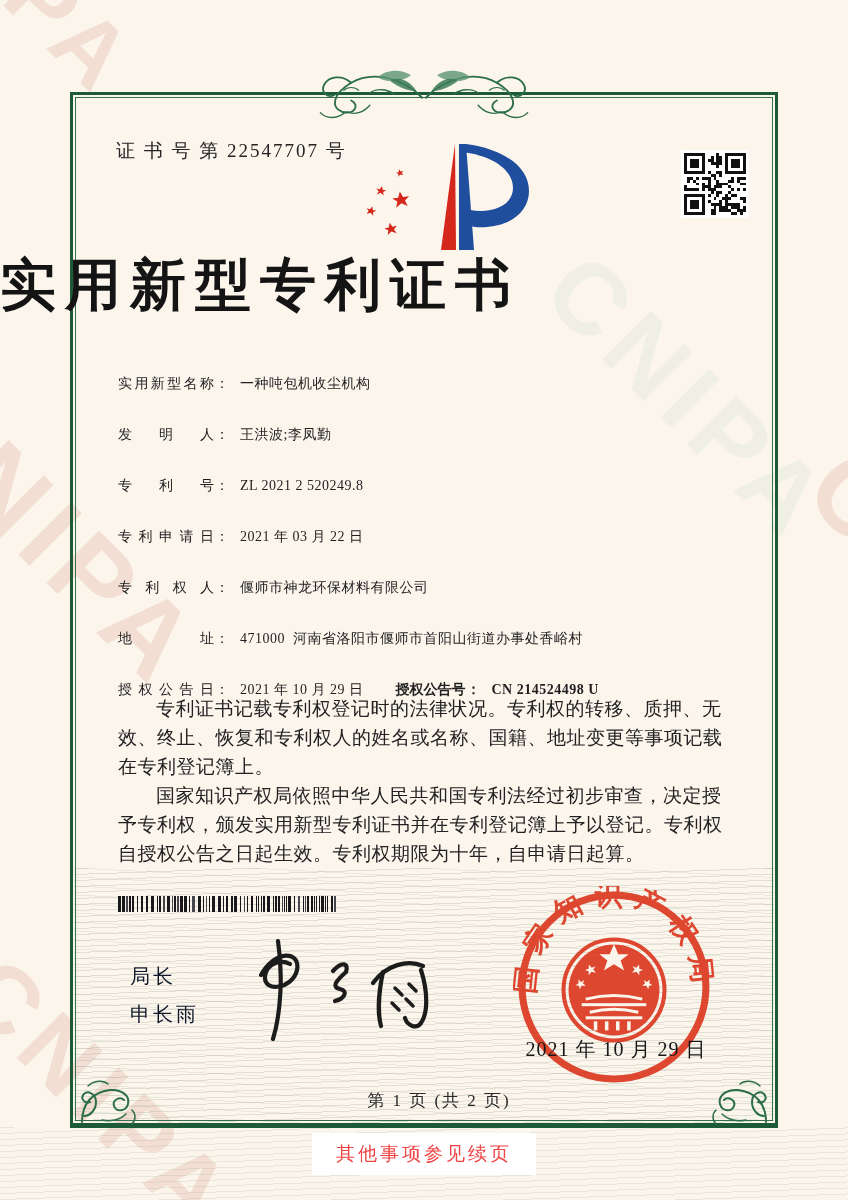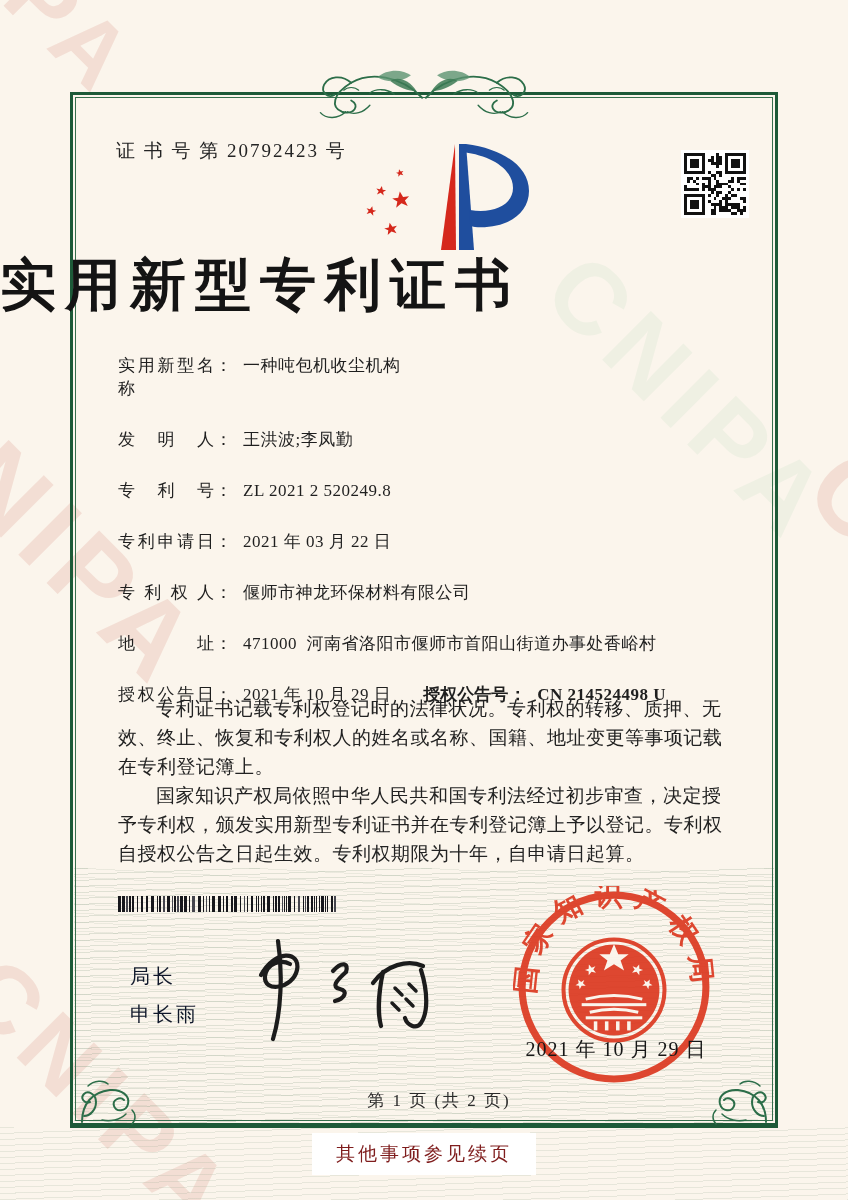--- a/index.html
+++ b/index.html
@@ -29,21 +29,21 @@
   .ornament{position:absolute;}
   
   .cert-no{position:absolute;left:116px;top:138px;font-size:19px;letter-spacing:2px;color:#242424;}
   .logo{position:absolute;left:358px;top:140px;width:185px;height:118px;}
   .qr-box{position:absolute;left:681px;top:150px;width:68px;height:68px;background:#fff;
           display:flex;align-items:center;justify-content:center;}
   .qr-box svg{width:62px;height:62px;}
   .title{position:absolute;left:0;top:248px;width:100%;text-align:left;
          font-size:56px;font-weight:bold;letter-spacing:9px;color:#141414;}
   
-  .fields{position:absolute;left:118px;top:354px;width:620px;font-size:17px;}
+  .fields{position:absolute;left:118px;top:372px;width:620px;font-size:14px;}
   .field-row{display:flex;margin-bottom:28px;line-height:23px;}
   .f-label{display:inline-block;width:96px;text-align:justify;text-align-last:justify;-moz-text-align-last:justify;}
   .f-colon{margin-left:1px;}
   .f-value{margin-left:11px;letter-spacing:.5px;white-space:pre;}
   .pair{display:flex;}
   .pair2{margin-left:32px;font-weight:bold;}
   
   .bodytext{position:absolute;left:118px;top:694px;width:616px;font-size:19px;
             line-height:29px;letter-spacing:.5px;color:#222;}
   .bodytext p{margin:0;text-indent:2em;}
@@ -53,21 +53,21 @@
            font-family:"Liberation Sans","DejaVu Sans",sans-serif;}
   .officer-title{top:963px;}
   .officer-name{top:1001px;}
   .signature{position:absolute;left:215px;top:935px;width:245px;height:118px;}
   .seal{position:absolute;left:513px;top:886px;width:202px;height:202px;}
   .seal-date{position:absolute;left:518px;top:1036px;width:196px;text-align:center;
              font-size:20px;color:#171717;letter-spacing:1px;white-space:pre;}
   .page-no{position:absolute;left:0;top:1089px;width:848px;text-align:center;
            font-size:17px;letter-spacing:2px;color:#2a2a2a;padding-left:15px;}
   .bottom-note{position:absolute;left:50%;top:1133px;transform:translateX(-50%);
-               background:#ffffff;padding:8px 24px;font-size:19px;letter-spacing:3px;color:#7f1d1d;}
+               background:#ffffff;padding:8px 24px;font-size:19px;letter-spacing:3px;color:#ef4444;}
 </style>
 </head>
 <body>
 
 <div class="wm wm-pink" style="left:-160px;top:-90px;font-size:92px;">CNIPA</div>
 <div class="wm wm-pink" style="left:758px;top:-48px;font-size:92px;">CNIPA</div>
 <div class="wm wm-green" style="left:512px;top:340px;font-size:100px;">CNIPA</div>
 <div class="wm wm-pink" style="left:-140px;top:470px;font-size:108px;">CNIPA</div>
 <div class="wm wm-pink" style="left:772px;top:540px;font-size:108px;">CNIPA</div>
 <div class="wm wm-pink" style="left:-70px;top:1040px;font-size:95px;">CNIPA</div>
@@ -107,21 +107,21 @@
 <svg class="ornament" style="left:710px;top:1076px;" width="62" height="50" viewBox="0 0 62 50">
   <g stroke="#2c6e49" fill="none" stroke-width="2" stroke-linecap="round" transform="translate(62,0) scale(-1,1)">
     <path d="M6,46 C6,28 16,16 34,14 C46,13 54,20 52,28 C50,36 40,36 38,30 C36,24 44,20 48,24"></path>
     <path d="M8,40 C14,40 20,34 20,26 C20,18 12,14 8,18 C4,22 8,28 14,26"></path>
     <path d="M26,44 C34,46 44,44 50,38" stroke-width="1.5"></path>
     <path d="M12,10 C18,4 28,4 32,8" stroke-width="1.5"></path>
     <path d="M56,34 C60,38 60,44 56,48" stroke-width="1.5"></path>
   </g>
 </svg>
 
-<div class="cert-no">证 书 号 第 20792423 号</div>
+<div class="cert-no">证 书 号 第 22547707 号</div>
 
 <svg class="logo" viewBox="0 0 185 118">
   <defs>
     <path id="star" d="M0,-10 L2.9,-3.1 10,-3.1 4.5,1.2 6.9,8.1 0,3.8 -6.9,8.1 -4.5,1.2 -10,-3.1 -2.9,-3.1 Z"></path>
   </defs>
   <path d="M97,4 L83,110 L98,110 Z" fill="#d5281c"></path>
   <path d="M101,4 L108,4 L116,110 L101,110 Z" fill="#1f4e9e"></path>
   <path d="M108,4 C146,9 171,27 171,51 C171,75 147,89 117,87 C113,87 111,84 111,80 L112,70 C137,74 155,64 155,48 C155,30 135,16 105,12 Z" fill="#1f4e9e"></path>
   <use href="#star" transform="translate(42,33) scale(0.38) rotate(-15)" fill="#d5281c"></use>
   <use href="#star" transform="translate(23,51) scale(0.5) rotate(10)" fill="#d5281c"></use>

